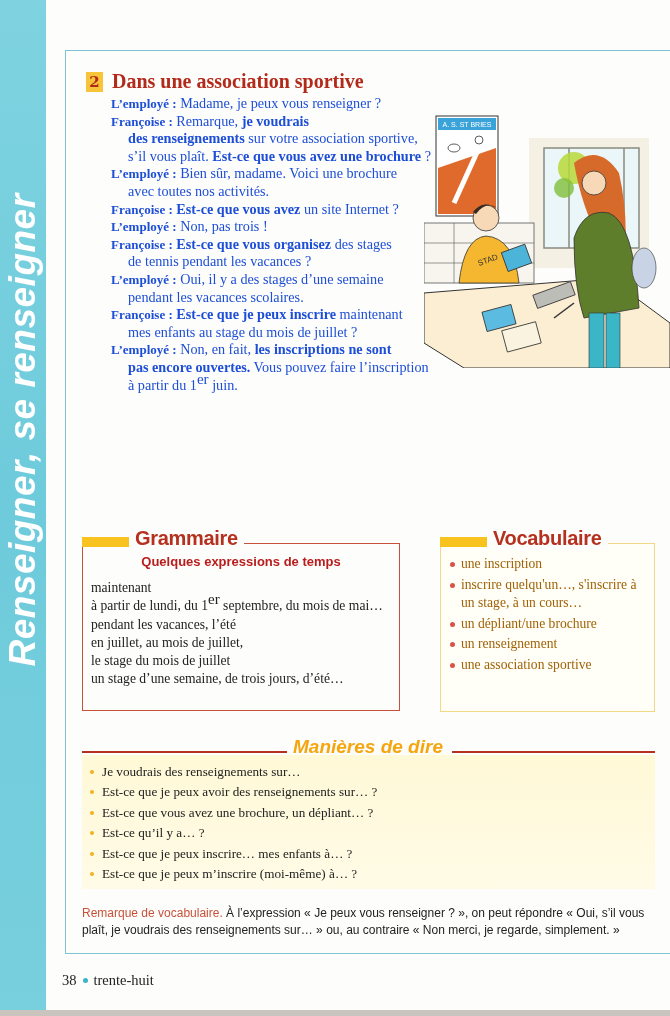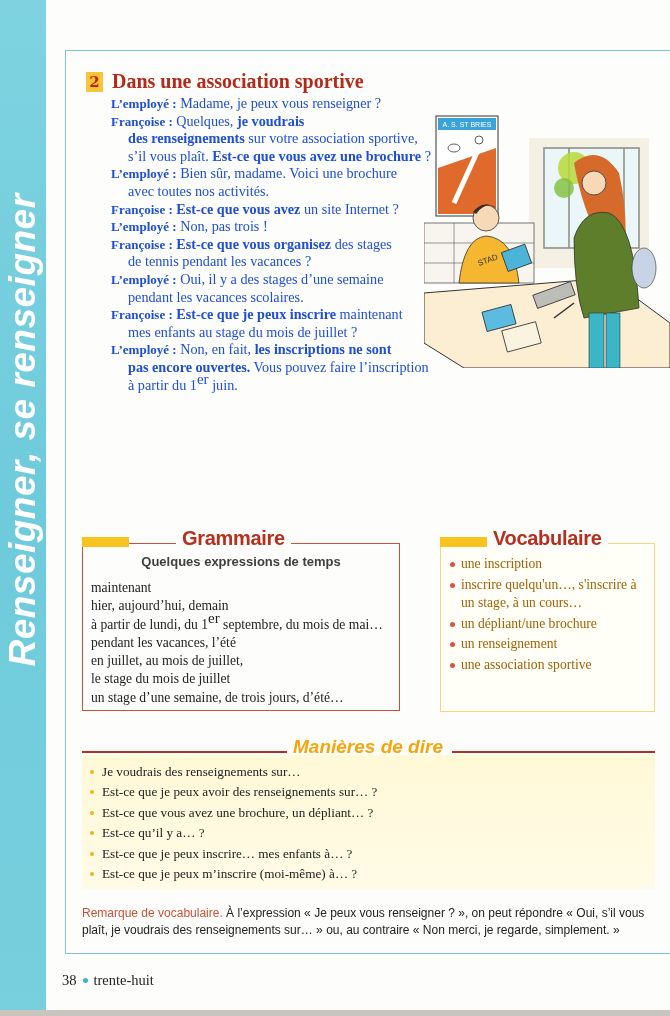--- a/index.html
+++ b/index.html
@@ -41,22 +41,22 @@
   .line .cont { display: block; padding-left: 17px; }
   sup { font-size: 15px; line-height: 0; }
 
   .illustration { position: absolute; left: 424px; top: 108px; width: 246px; height: 260px; }
 
   
   .gram-box { position: absolute; left: 82px; top: 543px; width: 318px; height: 168px; border: 1px solid #c9513a; border-top: none; }
   .gram-box::before { content: ""; position: absolute; left: 0; top: 0; right: 0; border-top: 1px solid #c9513a; }
   .gram-header { position: absolute; left: 82px; top: 527px; display: flex; align-items: flex-end; }
   .gram-bar { width: 47px; height: 10px; background: #f8c21f; margin-bottom: 3px; }
-  .gram-title { font-family: "Liberation Sans", sans-serif; font-weight: bold; font-size: 20px; color: #b5301e; padding: 0 6px; background: #fdfdfb; letter-spacing: -0.3px; margin-left: 47px; }
-  .gram-sub { position: absolute; left: 82px; top: 554px; width: 318px; text-align: center; font-family: "Liberation Sans", sans-serif; font-weight: bold; font-size: 13px; color: #404040; }
+  .gram-title { font-family: "Liberation Sans", sans-serif; font-weight: bold; font-size: 20px; color: #b5301e; padding: 0 6px; background: #fdfdfb; letter-spacing: -0.3px; }
+  .gram-sub { position: absolute; left: 82px; top: 554px; width: 318px; text-align: center; font-family: "Liberation Sans", sans-serif; font-weight: bold; font-size: 13px; color: #b91c1c; }
   .gram-list { position: absolute; left: 91px; top: 579px; width: 305px; font-family: "Liberation Serif", serif; font-size: 13.6px; line-height: 18.3px; color: #222; }
 
   
   .voc-box { position: absolute; left: 440px; top: 543px; width: 215px; height: 169px; border: 1px solid #f2d784; background: #fffef7; }
   .voc-header { position: absolute; left: 440px; top: 527px; display: flex; align-items: flex-end; }
   .voc-bar { width: 47px; height: 10px; background: #f8c21f; margin-bottom: 3px; }
   .voc-title { font-family: "Liberation Sans", sans-serif; font-weight: bold; font-size: 20px; color: #b5301e; padding: 0 6px; background: #fdfdfb; letter-spacing: -0.3px; }
   .voc-list { position: absolute; left: 448px; top: 555px; width: 205px; font-family: "Liberation Serif", serif; font-size: 13.6px; line-height: 18.5px; color: #a16207; list-style: none; }
   .voc-list li { position: relative; padding-left: 13px; margin-bottom: 2px; }
   .voc-list li::before { content: ""; position: absolute; left: 2px; top: 7px; width: 5px; height: 5px; border-radius: 50%; background: #d9534a; }
@@ -86,21 +86,21 @@
 
 <div class="frame"></div>
 
 <div class="lesson-heading">
   <span class="lesson-num">2</span>
   <span class="lesson-title">Dans une association sportive</span>
 </div>
 
 <div class="dialogue" id="dialogue">
     <p class="line"><span class="spk">L’employé :</span><span> Madame, je peux vous renseigner ?</span></p>
-    <p class="line"><span class="spk">Françoise :</span><span> Quelques, </span><span class="b">je voudrais</span><span class="cont"><span class="b">des renseignements</span><span> sur votre association sportive, s’il vous plaît. </span><span class="b">Est-ce que vous avez une brochure</span><span> ?</span></span></p>
+    <p class="line"><span class="spk">Françoise :</span><span> Remarque, </span><span class="b">je voudrais</span><span class="cont"><span class="b">des renseignements</span><span> sur votre association sportive, s’il vous plaît. </span><span class="b">Est-ce que vous avez une brochure</span><span> ?</span></span></p>
     <p class="line"><span class="spk">L’employé :</span><span> Bien sûr, madame. Voici une brochure</span><span class="cont"><span>avec toutes nos activités.</span></span></p>
     <p class="line"><span class="spk">Françoise :</span><span class="b"> Est-ce que vous avez</span><span> un site Internet ?</span></p>
     <p class="line"><span class="spk">L’employé :</span><span> Non, pas trois !</span></p>
     <p class="line"><span class="spk">Françoise :</span><span class="b"> Est-ce que vous organisez</span><span> des stages</span><span class="cont"><span>de tennis pendant les vacances ?</span></span></p>
     <p class="line"><span class="spk">L’employé :</span><span> Oui, il y a des stages d’une semaine</span><span class="cont"><span>pendant les vacances scolaires.</span></span></p>
     <p class="line"><span class="spk">Françoise :</span><span class="b"> Est-ce que je peux inscrire</span><span> maintenant</span><span class="cont"><span>mes enfants au stage du mois de juillet ?</span></span></p>
     <p class="line"><span class="spk">L’employé :</span><span> Non, en fait, </span><span class="b">les inscriptions ne sont</span><span class="cont"><span class="b">pas encore ouvertes.</span><span> Vous pouvez faire l’inscription à partir du 1</span><sup>er</sup><span> juin.</span></span></p>
   </div>
 
 <svg class="illustration" viewBox="0 0 246 260" xmlns="http://www.w3.org/2000/svg">
@@ -149,21 +149,20 @@
 </svg>
 
 <div class="gram-box"></div>
 <div class="gram-header">
   <span class="gram-bar"></span>
   <span class="gram-title">Grammaire</span>
 </div>
 <div class="gram-sub">Quelques expressions de temps</div>
 <div class="gram-list">
   <div>maintenant</div>
-  <div>hier, aujourd’hui, demain</div>
   <div id="gram-line-2">à partir de lundi, du 1<sup>er</sup> septembre, du mois de mai…</div>
   <div>pendant les vacances, l’été</div>
   <div>en juillet, au mois de juillet,</div>
   <div>le stage du mois de juillet</div>
   <div>un stage d’une semaine, de trois jours, d’été…</div>
 </div>
 
 <div class="voc-box"></div>
 <div class="voc-header">
   <span class="voc-bar"></span>

